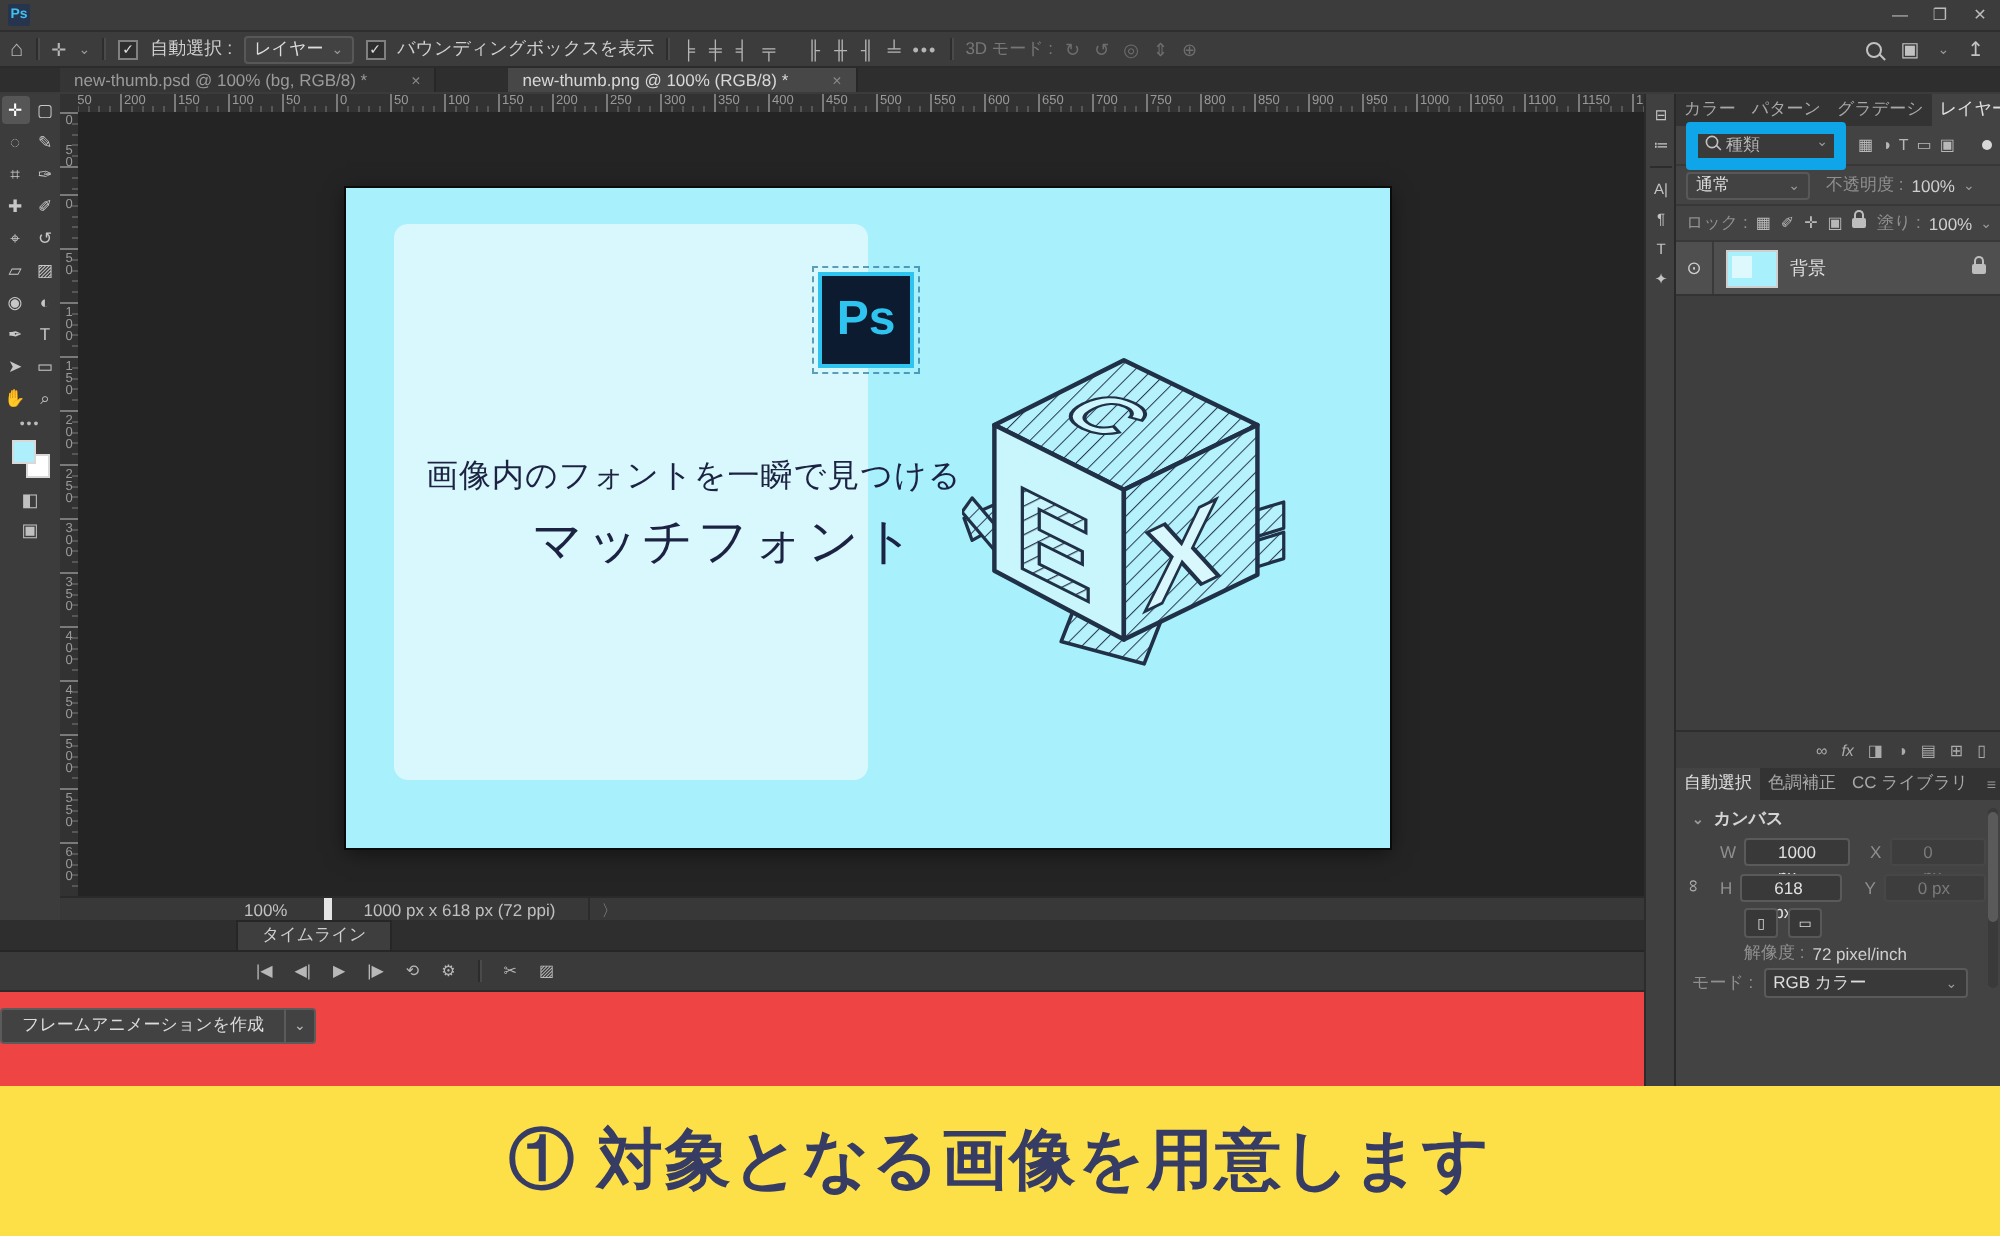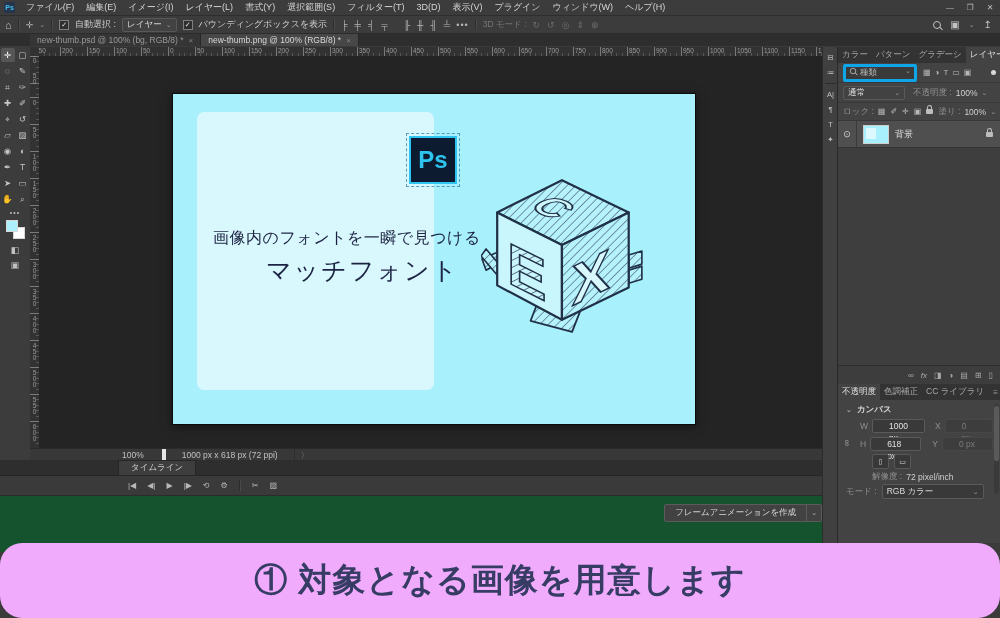--- a/index.html
+++ b/index.html
@@ -28,23 +28,23 @@
     border-radius:2px;padding:0 4px;height:12px;font-size:8.5px;color:#ddd;}
   .chev{font-size:7px;color:#999;}
   .obar-right{margin-left:auto;display:flex;gap:9px;align-items:center;padding-right:8px;color:#c2c2c2;font-size:10px;}
   .mag{width:6px;height:6px;border:1.3px solid #c2c2c2;border-radius:50%;position:relative;display:inline-block;}
   .mag::after{content:"";position:absolute;width:4px;height:1.4px;background:#c2c2c2;
     left:5px;top:6px;transform:rotate(45deg);}
 
   
   .tabbar{position:absolute;left:0;top:34px;right:0;height:12px;background:#2e2e2e;display:flex;
     padding-left:30px;font-size:8.5px;}
-  .doc-tab{display:inline-flex;align-items:center;gap:5px;padding:0 7px;background:#353535;
+  .doc-tab{display:inline-flex;align-items:center;gap:22px;padding:0 7px;background:#353535;
     color:#9a9a9a;border-right:1px solid #272727;white-space:nowrap;}
-  .doc-tab.active{background:#474747;color:#d8d8d8;}
+  .doc-tab.active{background:#474747;color:#d8d8d8;margin-left:36px;}
   .tab-close{font-size:8px;color:#888;}
 
   
   .toolbar{position:absolute;left:0;top:47px;width:30px;bottom:75px;background:#3c3c3c;
     border-right:1px solid #2e2e2e;}
   .tools{display:grid;grid-template-columns:15px 15px;grid-auto-rows:16px;justify-items:center;align-items:center;}
   .tool{width:14px;height:14px;display:flex;align-items:center;justify-content:center;
     font-size:8.5px;color:#c7c7c7;border-radius:2px;}
   .tool.sel{background:#565656;color:#fff;}
   .tb-extras{display:flex;flex-direction:column;align-items:center;margin-top:2px;}
@@ -94,41 +94,41 @@
 
   
   .timeline{position:absolute;left:0;top:460px;width:822px;height:83px;background:#353535;}
   .tl-tabrow{height:15px;background:#2e2e2e;display:flex;align-items:flex-end;border-bottom:1px solid #262626;}
   .tl-tab{margin-left:118px;background:#3e3e3e;border:1px solid #262626;border-bottom:none;
     font-size:8.5px;color:#cfcfcf;padding:1px 12px;}
   .tl-controls{height:19px;background:#3a3a3a;border-bottom:1px solid #2b2b2b;display:flex;align-items:center;
     padding-left:128px;gap:11px;}
   .tl-icon{font-size:8px;color:#b8b8b8;}
   .tl-div{width:1px;height:11px;background:#2c2c2c;border-right:1px solid #4a4a4a;}
-  .tl-body{height:48px;background:#14532d;display:flex;justify-content:flex-end;align-items:flex-start;padding-top:8px;}
+  .tl-body{height:48px;background:#ef4444;display:flex;justify-content:flex-start;align-items:flex-start;padding-top:8px;}
   .tl-create{display:flex;}
   .tl-btn{background:#424242;border:1px solid #5b5b5b;color:#dcdcdc;font-size:8.5px;padding:2px 10px;border-radius:2px 0 0 2px;}
   .tl-btn-chev{background:#424242;border:1px solid #5b5b5b;border-left:none;color:#bbb;font-size:7px;
     display:flex;align-items:center;padding:0 4px;border-radius:0 2px 2px 0;}
 
   
   .dock-strip{position:absolute;left:822px;top:47px;width:15px;bottom:75px;background:#404040;
     border-left:1px solid #2c2c2c;display:flex;flex-direction:column;align-items:center;padding-top:3px;}
   .dock-icon{height:15px;font-size:7.5px;color:#c3c3c3;display:flex;align-items:center;}
   .dock-div{width:11px;height:1px;background:#2c2c2c;margin:3px 0;}
 
   .right-panel{position:absolute;left:837px;top:47px;width:163px;bottom:75px;background:#434343;
     border-left:1px solid #292929;display:flex;flex-direction:column;font-size:8.5px;}
   .panel-tabs{height:16px;background:#333333;display:flex;align-items:center;overflow:hidden;flex:none;}
   .ptab{padding:2px 4px 2px;color:#a8a8a8;white-space:nowrap;}
   .ptab.active{background:#434343;color:#e0e0e0;}
   .ptab-menu{margin-left:auto;color:#999;padding:0 3px;font-size:8px;}
   .prow{display:flex;align-items:center;gap:4px;padding:0 5px;flex:none;}
   .filter-row{height:19px;border-bottom:1px solid #383838;}
-  .search-box{display:flex;gap:3px;background:#3a3a3a;border:3px solid #0ea5e9;
+  .search-box{display:flex;gap:3px;background:#3a3a3a;border:6px solid #0ea5e9;
     border-radius:2px;height:12px;padding:0 3px;width:62px;color:#bbb;}
   .mag.sm{transform:scale(.8);}
   .lk-icon,.fi-icon{font-size:8px;color:#b8b8b8;}
   .filter-dot{width:5px;height:5px;border-radius:50%;background:#d8d8d8;margin-left:auto;}
   .blend-row{height:19px;border-bottom:1px solid #383838;}
   .dim-label{color:#8f8f8f;white-space:nowrap;}
   .lock-row{height:17px;border-bottom:1px solid #383838;}
   .layer-list{flex:1 1 auto;background:#3e3e3e;overflow:hidden;}
   .layer-row{height:26px;background:#4f4f4f;display:flex;align-items:center;border-bottom:1px solid #333;}
   .eye-cell{width:18px;text-align:center;color:#d0d0d0;font-size:9px;border-right:1px solid #3a3a3a;align-self:stretch;
@@ -170,34 +170,20 @@
     display:flex;align-items:center;justify-content:center;}
   .caption-text{font-size:33px;font-weight:bold;color:#363c63;letter-spacing:1px;}
 </style>
 </head>
 <body>
 
 <div class="screenshot">
 
   <div class="menubar">
     <span class="app-logo">Ps</span>
-    <span id="menus" style="display:flex;">
-        <span class="menu-item">ファイル(F)</span>
-        <span class="menu-item">編集(E)</span>
-        <span class="menu-item">イメージ(I)</span>
-        <span class="menu-item">レイヤー(L)</span>
-        <span class="menu-item">書式(Y)</span>
-        <span class="menu-item">選択範囲(S)</span>
-        <span class="menu-item">フィルター(T)</span>
-        <span class="menu-item">3D(D)</span>
-        <span class="menu-item">表示(V)</span>
-        <span class="menu-item">プラグイン</span>
-        <span class="menu-item">ウィンドウ(W)</span>
-        <span class="menu-item">ヘルプ(H)</span>
-      </span>
     <span class="win-btns">
       <span class="win-btn">—</span>
       <span class="win-btn">❐</span>
       <span class="win-btn">✕</span>
     </span>
   </div>
 
   <div class="optionsbar">
     <span class="obar-icon" style="font-size:11px">⌂</span>
     <span class="opt-div"></span>
@@ -487,21 +473,21 @@
         <span class="lb-icon up">∞</span>
         <span class="lb-icon">fx</span>
         <span class="lb-icon up">◨</span>
         <span class="lb-icon up">◑</span>
         <span class="lb-icon up">▤</span>
         <span class="lb-icon up">⊞</span>
         <span class="lb-icon up">▯</span>
       </div>
 
     <div class="panel-tabs" id="ptabs">
-        <span class="ptab active">不透明度</span>
+        <span class="ptab active">自動選択</span>
         <span class="ptab">色調補正</span>
         <span class="ptab">CC ライブラリ</span>
         <span class="ptab-menu">≡</span>
       </div>
 
     <div class="props-body">
       <div class="sec-hdr">
         <span class="chev">⌄</span>
         <span>カンバス</span>
       </div>
@@ -530,17 +516,17 @@
         <span class="dim-label">モード :</span>
         <span class="mode-select">
           <span>RGB カラー</span>
           <span class="chev">⌄</span>
         </span>
       </div>
       <span class="props-scroll"></span>
     </div>
   </div>
 
-  <div class="caption" id="caption-band" style="background: #f0abfc; border-radius: 22px;">
+  <div class="caption" id="caption-band" style="background: #fde047;">
     <span class="caption-text" id="caption-text" style="color: rgb(54, 60, 99);">① 対象となる画像を用意します</span>
   </div>
 
 </div>
 
 </body></html>

